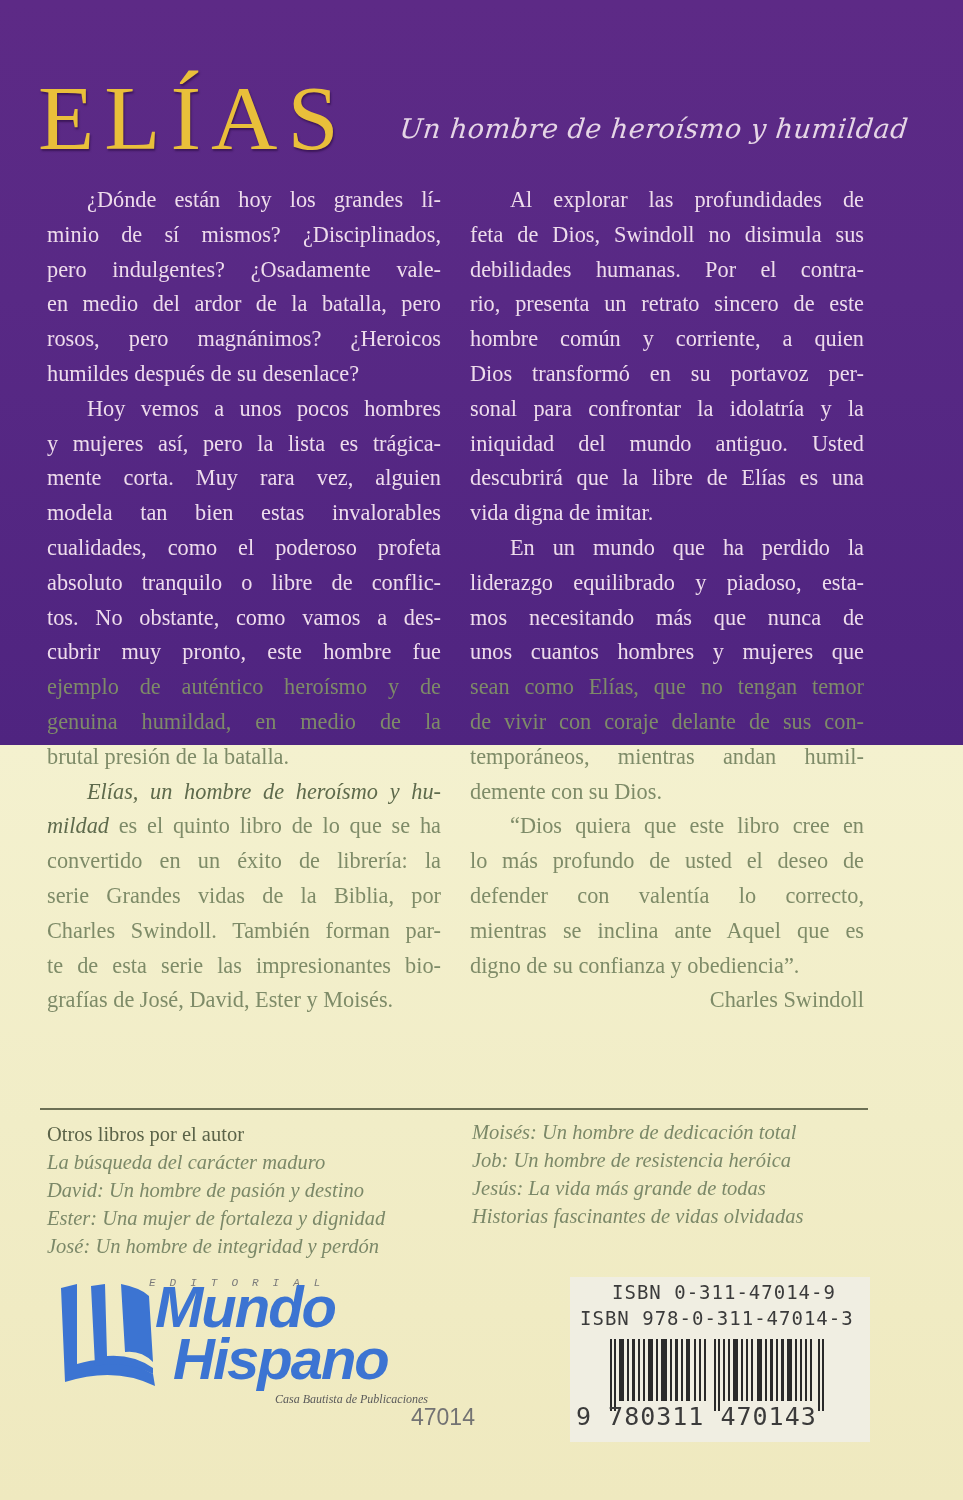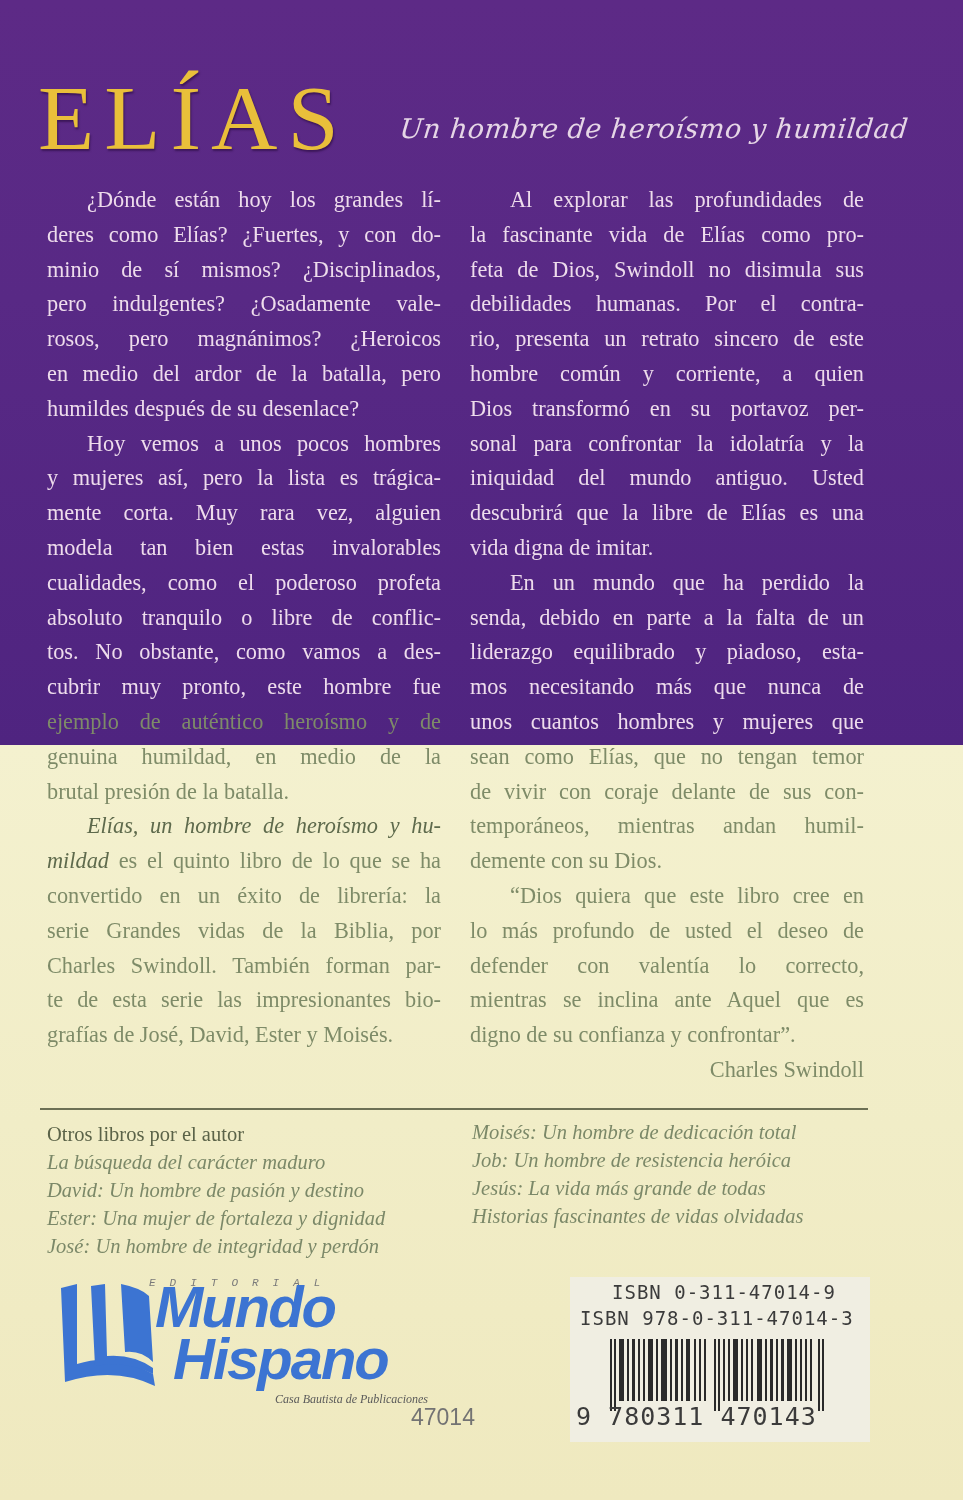--- a/index.html
+++ b/index.html
@@ -97,25 +97,24 @@
 
 <div class="purple-band"></div>
 <div class="cream-band"></div>
 
 <div class="title">ELÍAS</div>
 <div class="subtitle">Un hombre de heroísmo y humildad</div>
 
 <div class="col col-left">
   <div class="purple-text">
     <span class="line indent">¿Dónde están hoy los grandes lí-</span>
-    <span class="line">deres como Elías? ¿Fuertes, y con do-</span>
     <span class="line">minio de sí mismos? ¿Disciplinados,</span>
     <span class="line">pero indulgentes? ¿Osadamente vale-</span>
+    <span class="line">en medio del ardor de la batalla, pero</span>
     <span class="line">rosos, pero magnánimos? ¿Heroicos</span>
-    <span class="line">en medio del ardor de la batalla, pero</span>
     <span class="line last">humildes después de su desenlace?</span>
   </div>
   <div class="purple-text">
     <span class="line indent">Hoy vemos a unos pocos hombres</span>
     <span class="line">y mujeres así, pero la lista es trágica-</span>
     <span class="line">mente corta. Muy rara vez, alguien</span>
     <span class="line">modela tan bien estas invalorables</span>
     <span class="line">cualidades, como el poderoso profeta</span>
     <span class="line">absoluto tranquilo o libre de conflic-</span>
     <span class="line">tos. No obstante, como vamos a des-</span>
@@ -133,50 +132,48 @@
     <span class="line">serie Grandes vidas de la Biblia, por</span>
     <span class="line">Charles Swindoll. También forman par-</span>
     <span class="line">te de esta serie las impresionantes bio-</span>
     <span class="line last">grafías de José, David, Ester y Moisés.</span>
   </div>
 </div>
 
 <div class="col col-right">
   <div class="purple-text">
     <span class="line indent">Al explorar las profundidades de</span>
-    <span class="line">la fascinante vida de Elías como pro-</span>
     <span class="line">feta de Dios, Swindoll no disimula sus</span>
     <span class="line">debilidades humanas. Por el contra-</span>
     <span class="line">rio, presenta un retrato sincero de este</span>
     <span class="line">hombre común y corriente, a quien</span>
     <span class="line">Dios transformó en su portavoz per-</span>
     <span class="line">sonal para confrontar la idolatría y la</span>
     <span class="line">iniquidad del mundo antiguo. Usted</span>
     <span class="line">descubrirá que la libre de Elías es una</span>
     <span class="line last">vida digna de imitar.</span>
   </div>
   <div class="purple-text">
     <span class="line indent">En un mundo que ha perdido la</span>
-    <span class="line">senda, debido en parte a la falta de un</span>
     <span class="line">liderazgo equilibrado y piadoso, esta-</span>
     <span class="line">mos necesitando más que nunca de</span>
     <span class="line">unos cuantos hombres y mujeres que</span>
   </div>
   <div class="cream-text">
     <span class="line">sean como Elías, que no tengan temor</span>
     <span class="line">de vivir con coraje delante de sus con-</span>
     <span class="line">temporáneos, mientras andan humil-</span>
     <span class="line last">demente con su Dios.</span>
   </div>
   <div class="cream-text">
     <span class="line indent">“Dios quiera que este libro cree en</span>
     <span class="line">lo más profundo de usted el deseo de</span>
     <span class="line">defender con valentía lo correcto,</span>
     <span class="line">mientras se inclina ante Aquel que es</span>
-    <span class="line last">digno de su confianza y confrontar”.</span>
+    <span class="line last">digno de su confianza y obediencia”.</span>
     <span class="line right">Charles Swindoll</span>
   </div>
 </div>
 
 <div class="rule"></div>
 
 <div class="other-books other-left">
   <div class="heading">Otros libros por el autor</div>
   <div class="item">La búsqueda del carácter maduro</div>
   <div class="item">David: Un hombre de pasión y destino</div>

